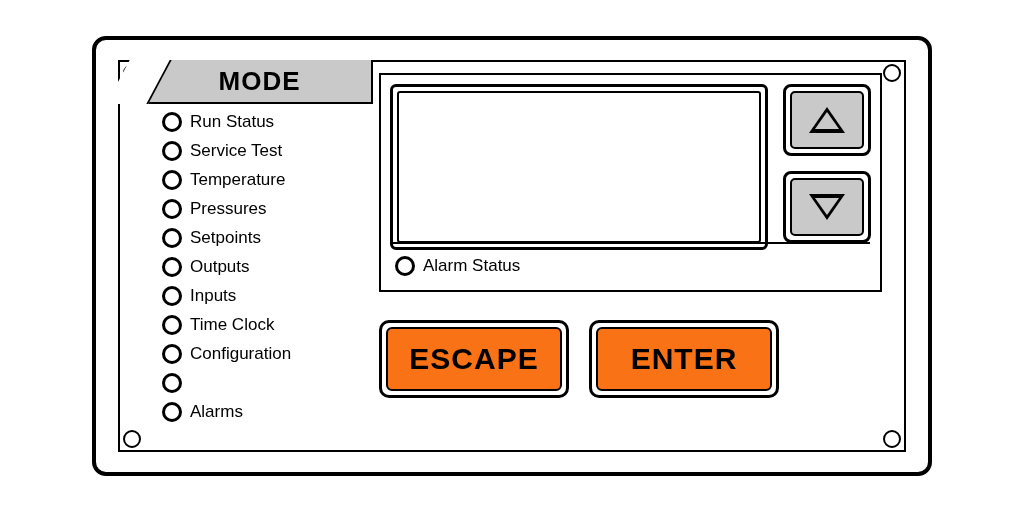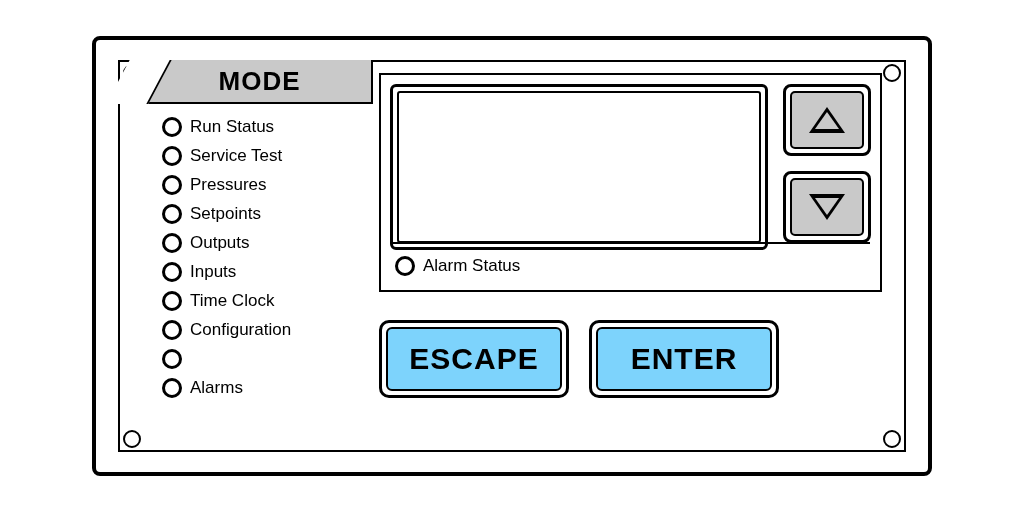--- a/index.html
+++ b/index.html
@@ -11,21 +11,21 @@
     font-family: Arial, Helvetica, sans-serif;
     display: flex;
     align-items: center;
     justify-content: center;
   }
   .panel {
     position: relative;
     width: 840px;
     height: 440px;
     border: 4px solid #000;
-    border-radius: 8px;
+    border-radius: 14px;
     background: #fff;
     box-sizing: border-box;
   }
   .inner-frame {
     position: absolute;
     top: 20px;
     left: 22px;
     right: 22px;
     bottom: 20px;
     border: 2px solid #000;
@@ -70,21 +70,21 @@
     height: 44px;
     background: #fff;
     transform: skewX(-28deg);
     border-right: 2px solid #000;
   }
   .mode-list {
     padding: 8px 0 0 14px;
   }
   .mode-item {
     display: flex;
-    align-items: center;
+    align-items: flex-start;
     height: 29px;
   }
   .led-ring {
     width: 14px;
     height: 14px;
     border: 3px solid #000;
     border-radius: 50%;
     margin-right: 8px;
     flex: 0 0 auto;
   }
@@ -213,21 +213,21 @@
     height: 78px;
     border: 3px solid #000;
     border-radius: 10px;
     box-sizing: border-box;
   }
   .big-btn-inner {
     position: absolute;
     top: 4px; left: 4px; right: 4px; bottom: 4px;
     border: 2px solid #000;
     border-radius: 6px;
-    background: #7dd3fc;
+    background: #f97316;
     display: flex;
     align-items: center;
     justify-content: center;
     font-size: 30px;
     font-weight: 900;
     letter-spacing: 1px;
   }
 </style>
 </head>
 <body>
@@ -247,20 +247,24 @@
       <div class="mode-item">
         <span class="led-ring"></span>
         <span class="mode-label">Run Status</span>
       </div>
       <div class="mode-item">
         <span class="led-ring"></span>
         <span class="mode-label">Service Test</span>
       </div>
       <div class="mode-item">
         <span class="led-ring"></span>
+        <span class="mode-label">Temperature</span>
+      </div>
+      <div class="mode-item">
+        <span class="led-ring"></span>
         <span class="mode-label">Pressures</span>
       </div>
       <div class="mode-item">
         <span class="led-ring"></span>
         <span class="mode-label">Setpoints</span>
       </div>
       <div class="mode-item">
         <span class="led-ring"></span>
         <span class="mode-label">Outputs</span>
       </div>

